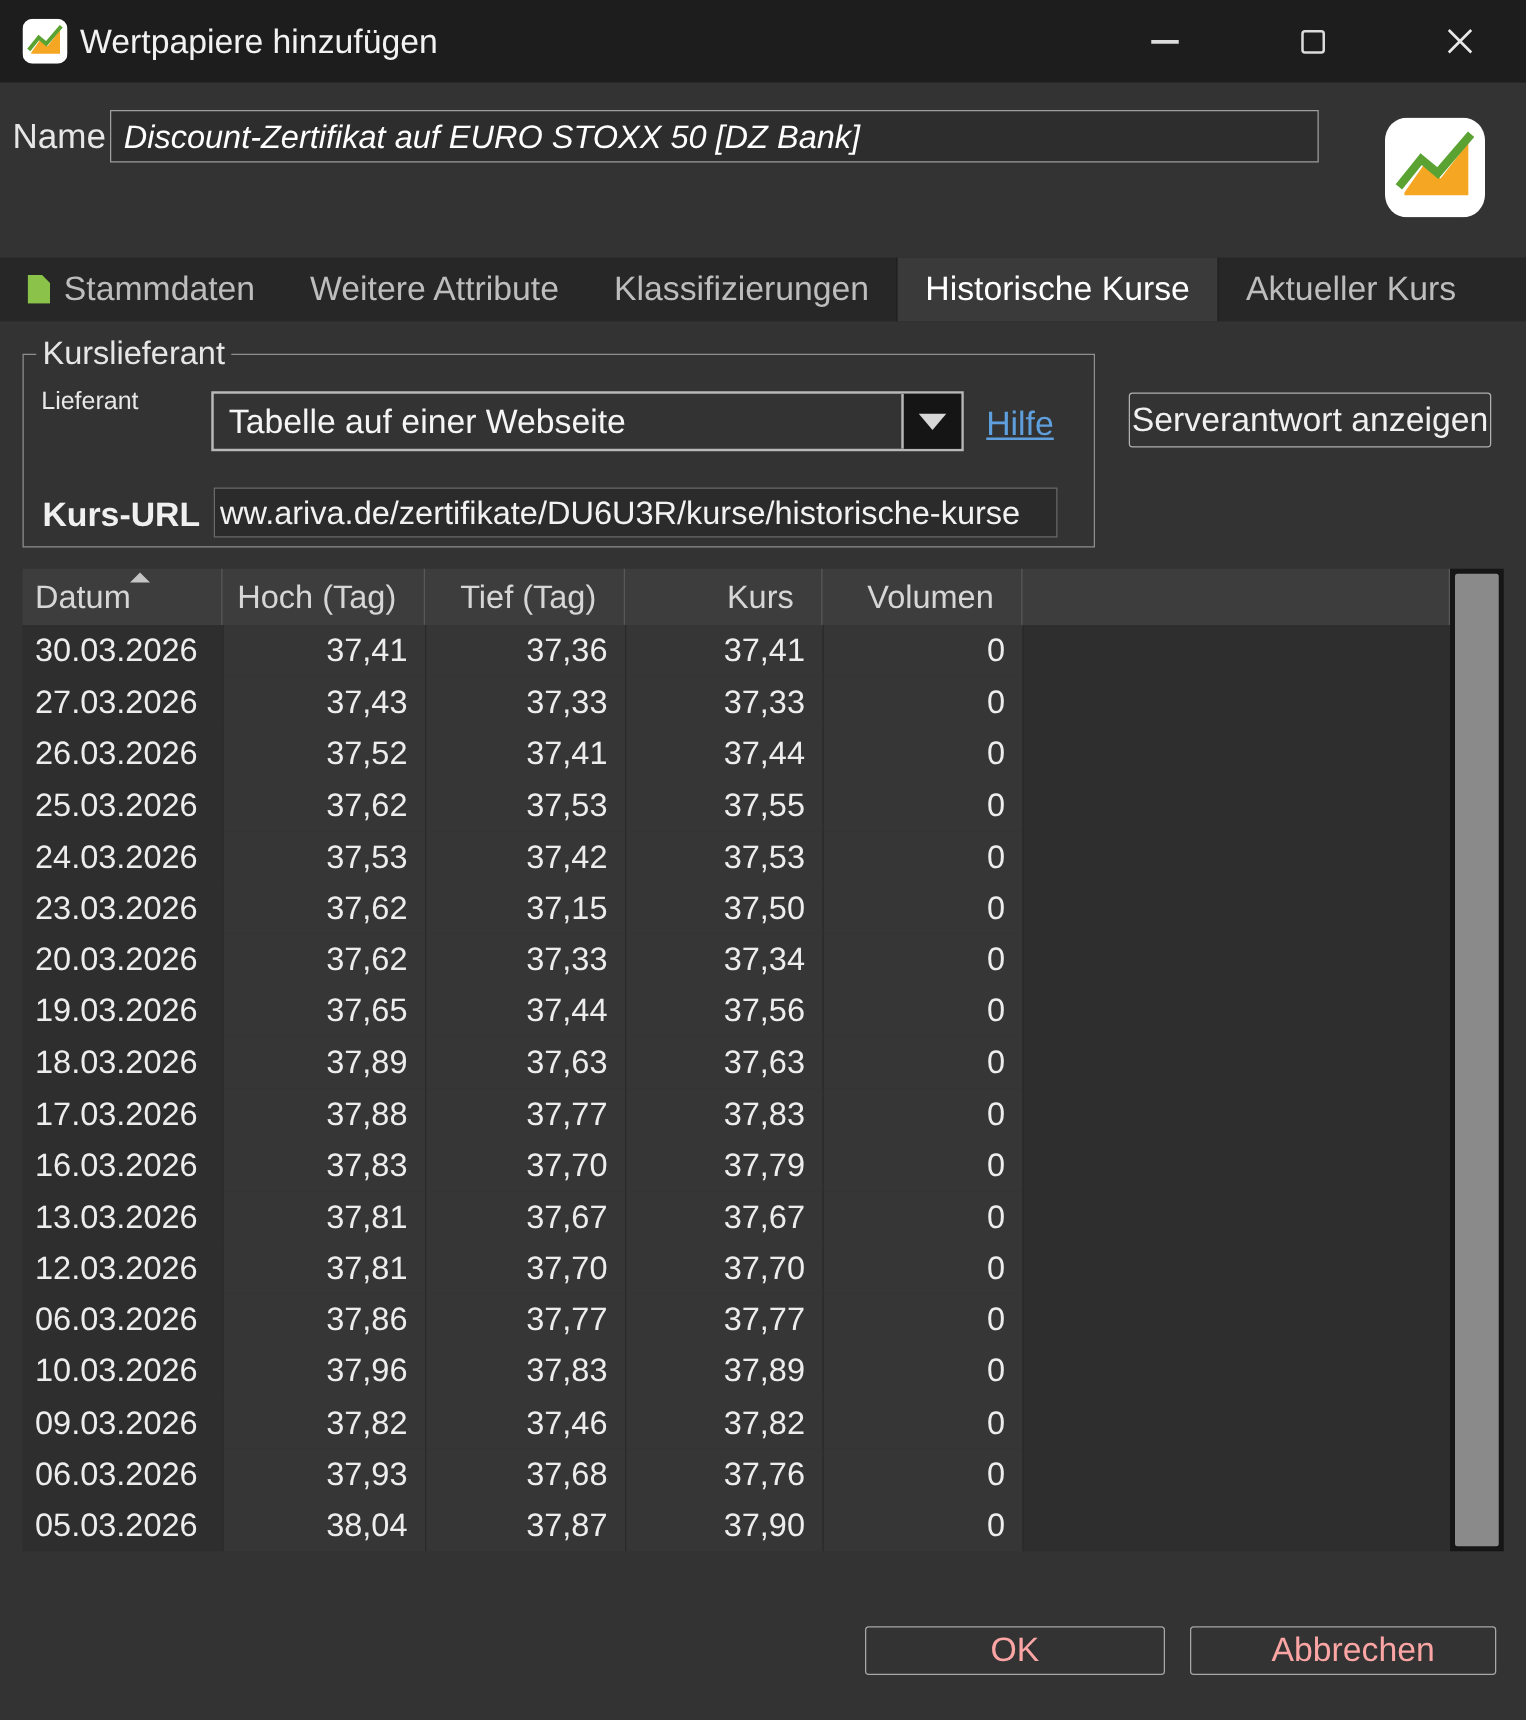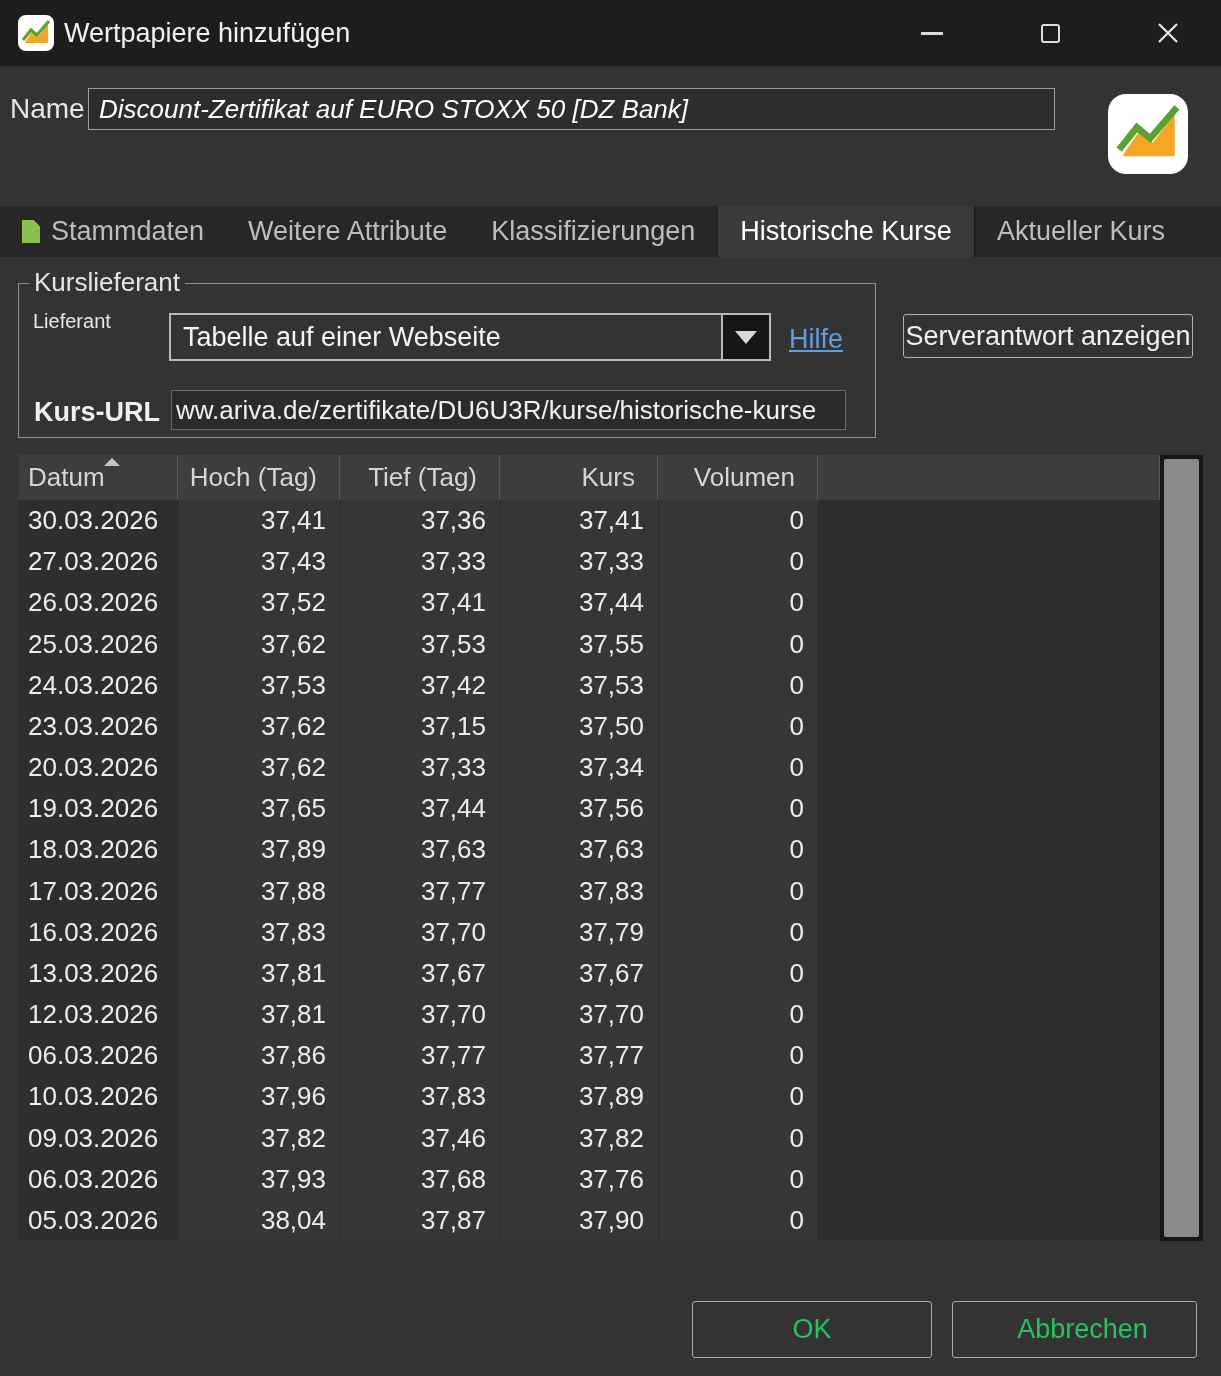--- a/index.html
+++ b/index.html
@@ -58,22 +58,22 @@
     border-left:8px solid transparent;border-right:8px solid transparent;border-bottom:8px solid #c6c6c6;}
   .tbody{flex:1;display:flex;flex-direction:column;}
   .row{flex:1;}
   .td{font-size:26px;color:#ededed;display:flex;align-items:center;}
   .td.c0{background:#2e2e2e;padding-left:10px;}
   .td.val{background:#363636;justify-content:flex-end;padding-right:14px;border-left:1px solid #2a2a2a;}
   .td.filler{background:#2e2e2e;border-left:1px solid #2a2a2a;}
   .scrollbar{width:43px;height:786px;background:#161616;position:relative;cursor:pointer;}
   .scroll-thumb{position:absolute;left:4px;right:4px;top:4px;bottom:4px;background:#8a8a8a;border-radius:2px;}
   
-  .footer-btn{position:absolute;top:1301px;height:57px;background:#333333;border:1px solid #a8a8a8;border-radius:3px;
-    color:#22c55e;font-size:27px;font-family:inherit;cursor:pointer;}
+  .footer-btn{position:absolute;top:1301px;height:39px;background:#333333;border:1px solid #a8a8a8;border-radius:3px;
+    color:#fca5a5;font-size:27px;font-family:inherit;cursor:pointer;}
   .ok-btn{left:692px;width:240px;}
   .cancel-btn{left:952px;width:245px;padding-left:16px;}
 </style>
 </head>
 <body>
 
 <div class="titlebar">
   <span class="app-icon">
     <svg viewBox="0 0 36 36" width="36" height="36">
       <rect width="36" height="36" rx="8" fill="#ffffff"></rect>

